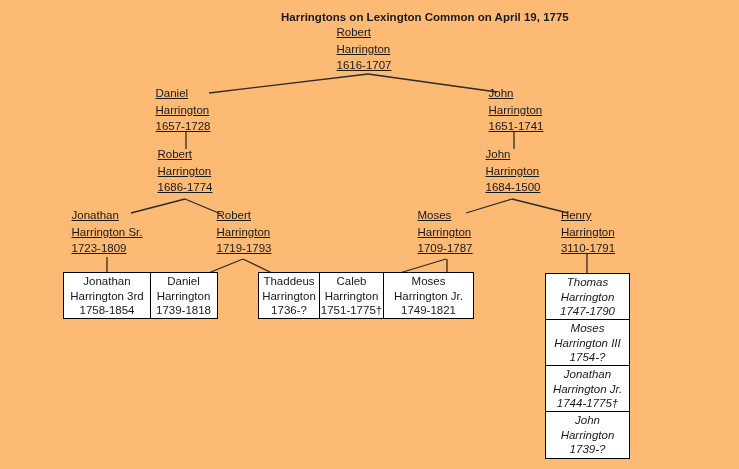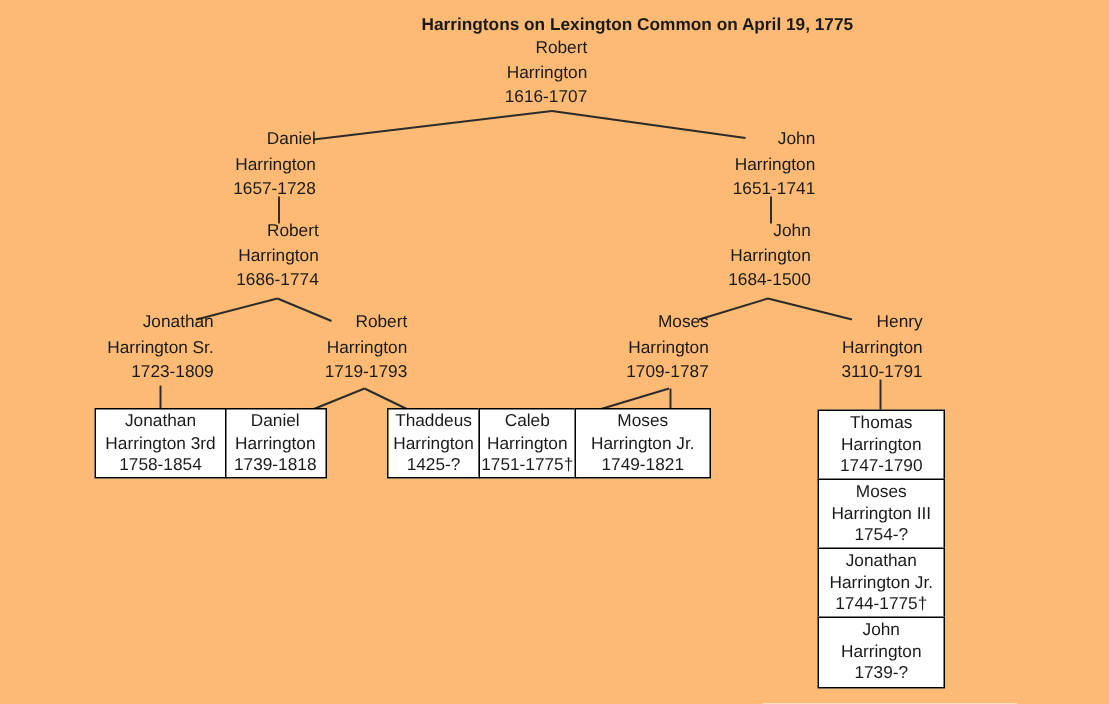--- a/index.html
+++ b/index.html
@@ -6,32 +6,32 @@
   .canvas {
     position:relative; width:739px; height:469px; background:#fdba74;
     font-family:"Liberation Sans", sans-serif; color:#1a1a1a; overflow:hidden;
   }
   .chart-title {
     position:absolute; left:281px; top:11px;
     font-size:11.5px; font-weight:bold; white-space:nowrap;
   }
   .node {
     position:absolute; transform:translateX(-50%);
-    text-align:right; font-size:11.5px; line-height:16.5px; white-space:nowrap;
+    text-align:left; font-size:11.5px; line-height:16.5px; white-space:nowrap;text-decoration:underline;
   }
   .lines-svg { position:absolute; left:0; top:0; pointer-events:none; }
   .grp { position:absolute; display:flex; }
   .pbox {
     border:1.5px solid #000; background:#fff; box-sizing:border-box;
     text-align:center; font-size:11.5px; line-height:14.6px; padding-top:1px;
     height:47px; overflow:hidden; white-space:nowrap;
   }
   .grp-row .pbox + .pbox { margin-left:-1.5px; }
   .grp-col { flex-direction:column; }
-  .grp-col .pbox { height:47.5px; }
+  .grp-col .pbox { height:47.5px;font-style:italic; }
   .grp-col .pbox + .pbox { margin-top:-1.5px; }
   .note {
     position:absolute; left:155px; top:332px; width:330px;
     font-size:11.5px; line-height:25.3px; color:#1a1a1a;
   }
   .note .l2 { padding-left:4px; }
 </style>
 </head>
 <body>
 
@@ -117,21 +117,21 @@
       <div>Daniel</div>
       <div>Harrington</div>
       <div>1739-1818</div>
     </div>
   </div>
 
   <div class="grp grp-row" style="left:258px;top:272px">
     <div class="pbox" style="width:62px">
       <div>Thaddeus</div>
       <div>Harrington</div>
-      <div>1425-?</div>
+      <div>1736-?</div>
     </div>
     <div class="pbox" style="width:66px">
       <div>Caleb</div>
       <div>Harrington</div>
       <div>1751-1775†</div>
     </div>
     <div class="pbox" style="width:91px">
       <div>Moses</div>
       <div>Harrington Jr.</div>
       <div>1749-1821</div>

